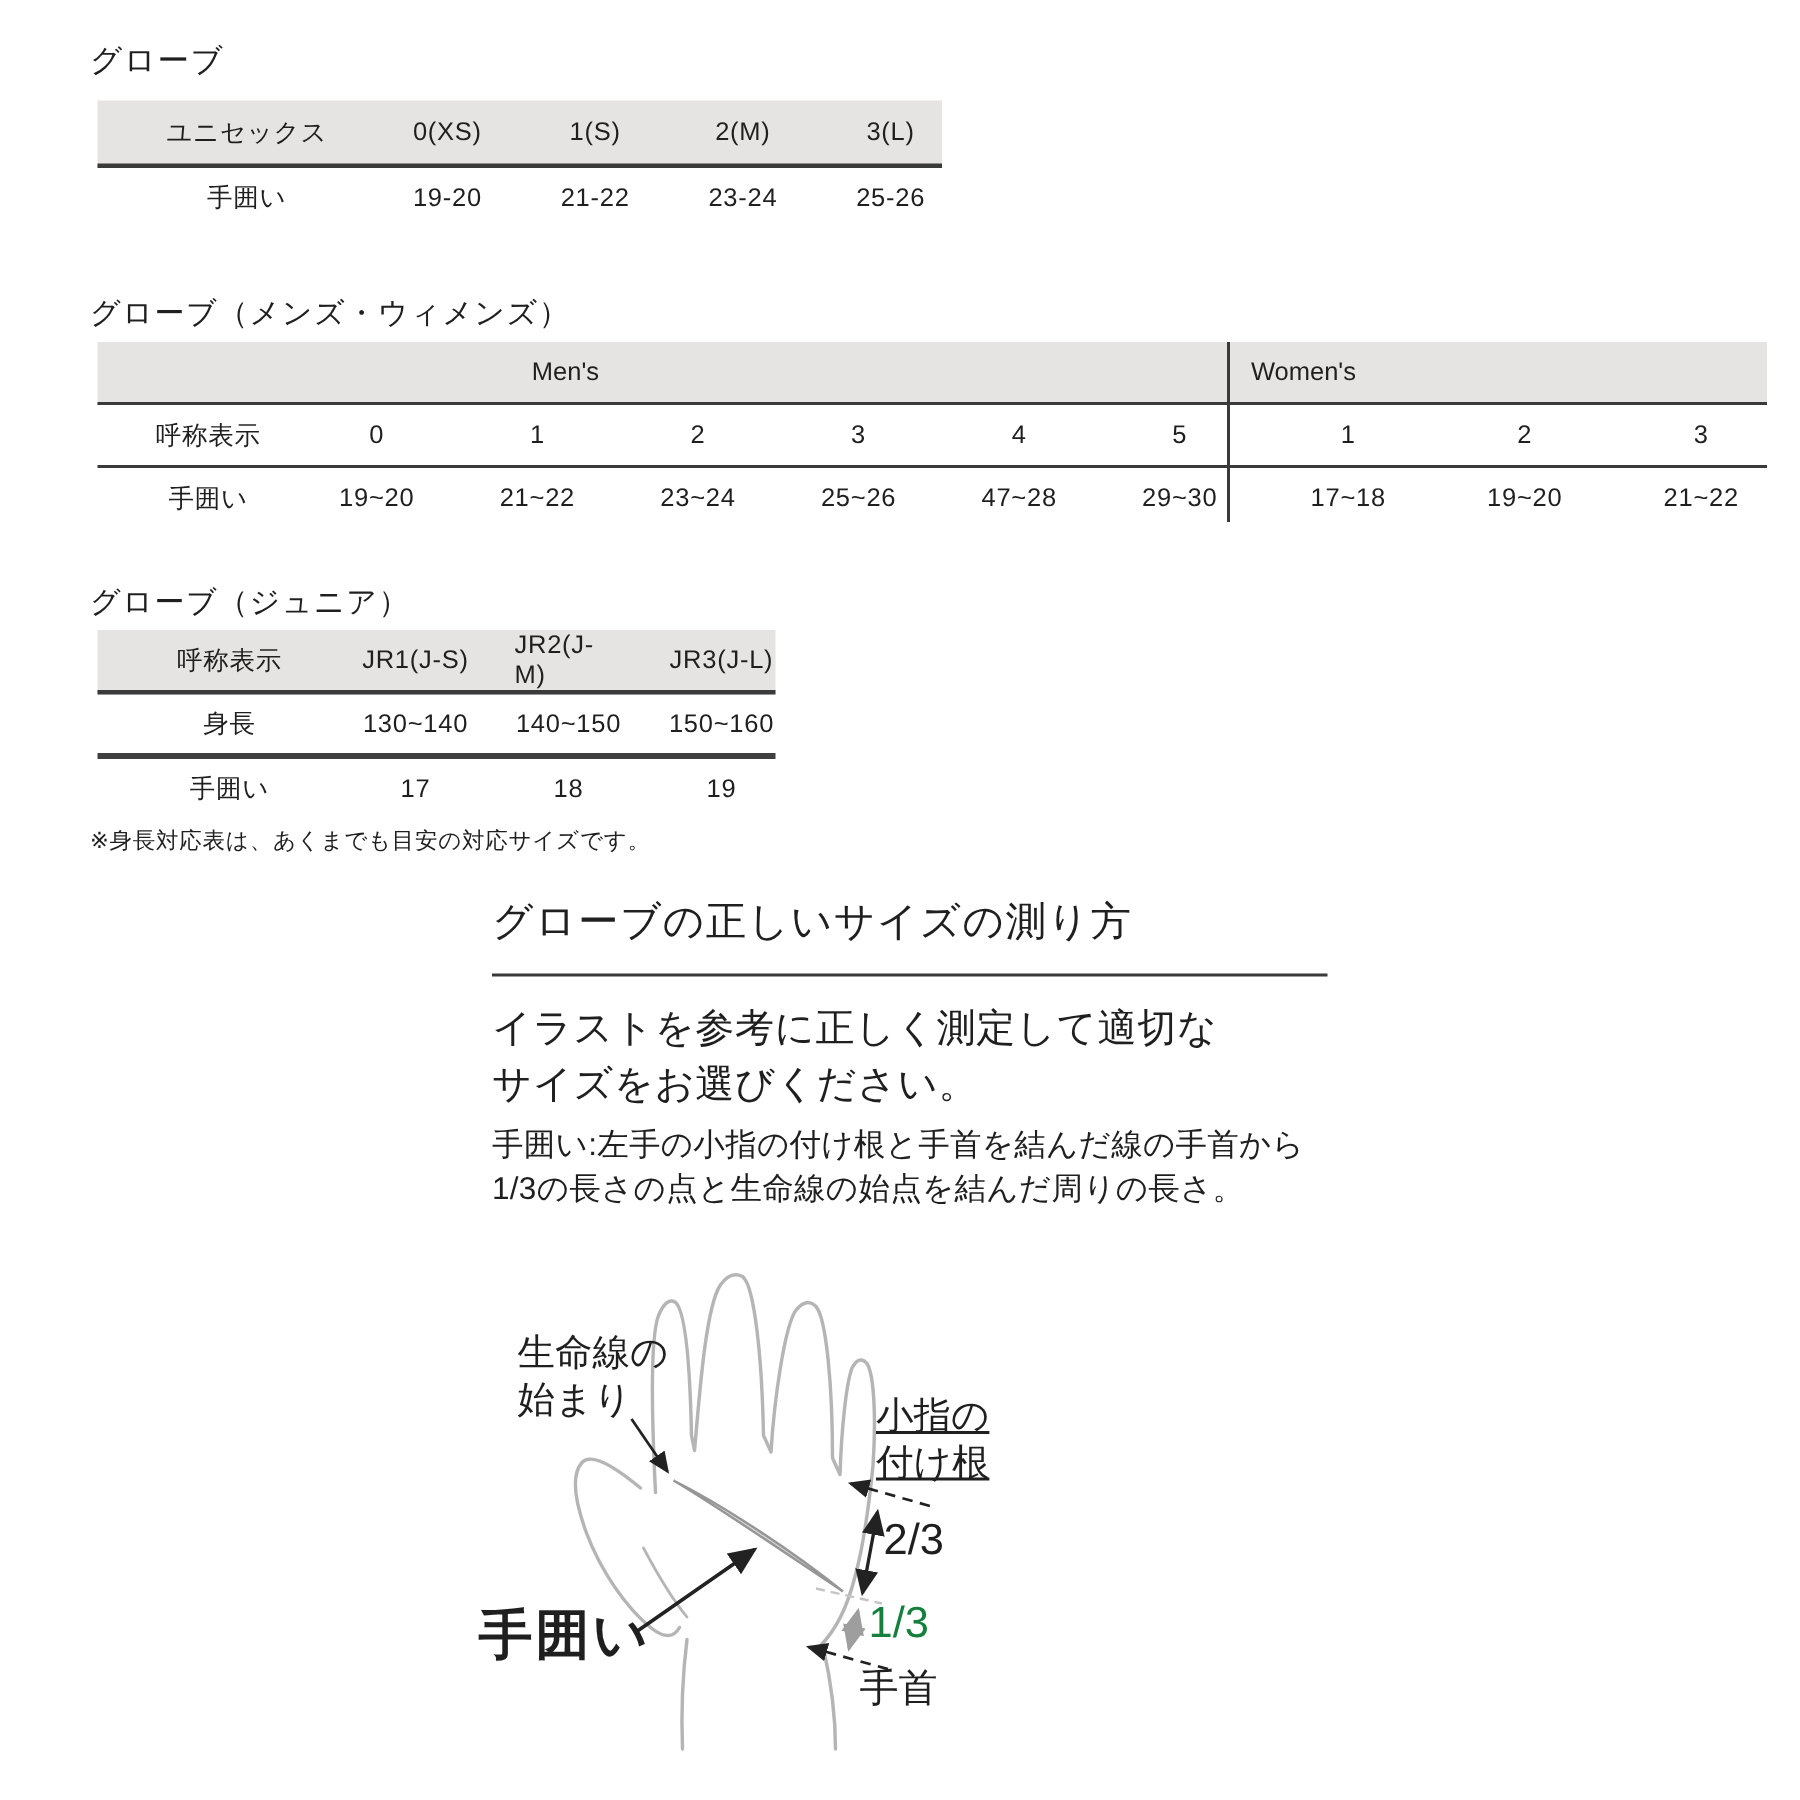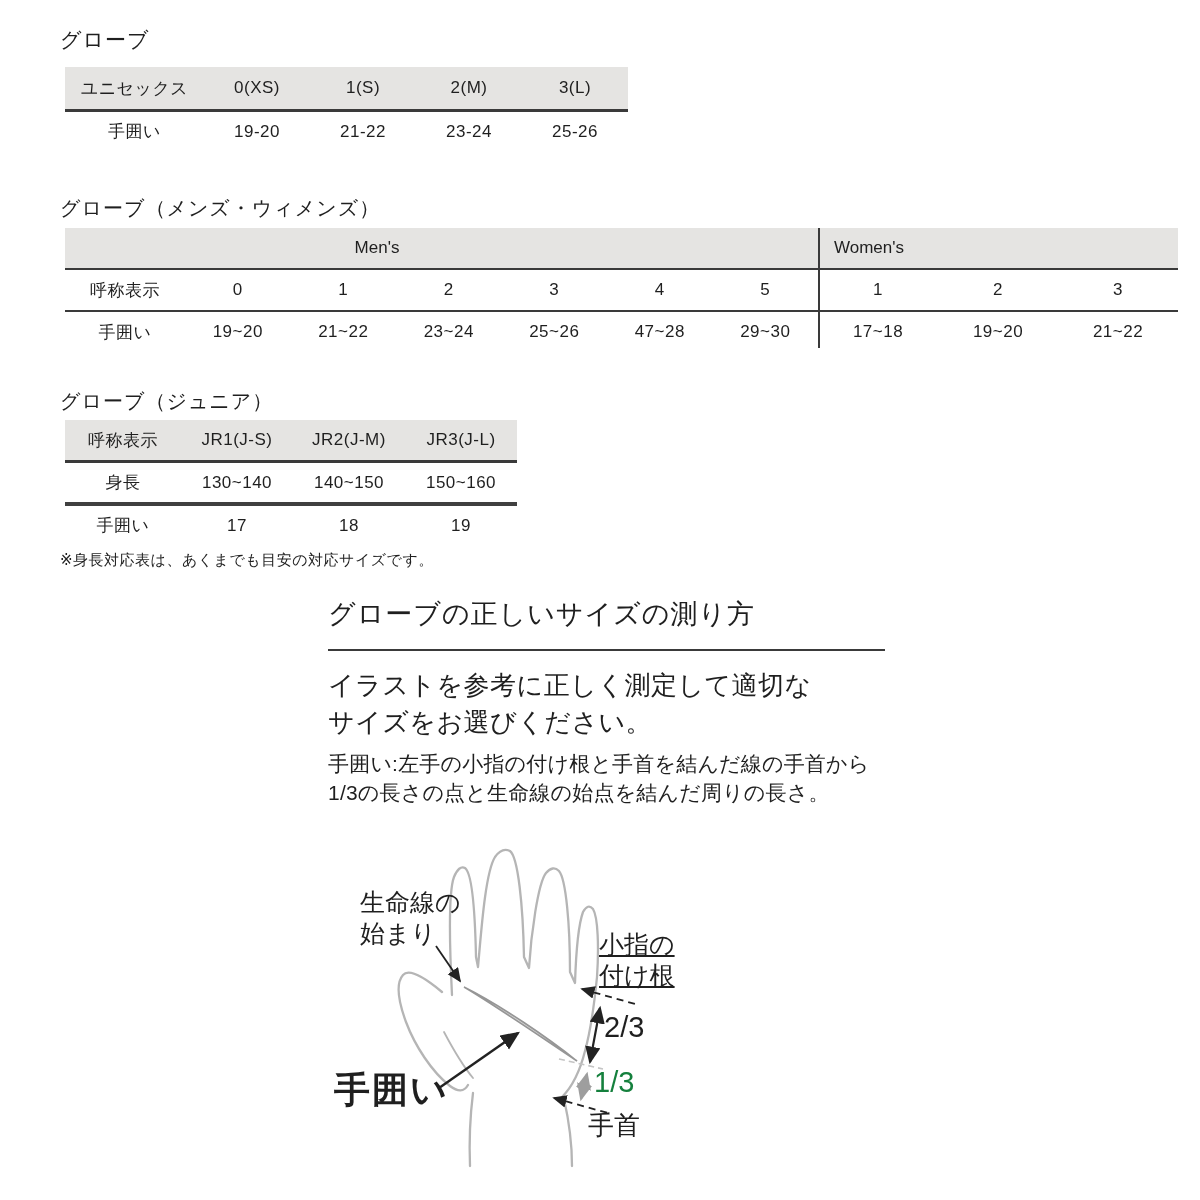--- a/index.html
+++ b/index.html
@@ -7,21 +7,21 @@
     width:1200px;height:1200px;position:relative;background:#ffffff;
     font-family:"Liberation Sans","DejaVu Sans",sans-serif;
     color:#1f1f1f;-webkit-font-smoothing:antialiased;
   }
   .abs{position:absolute;}
 
   
   .tbl-title{font-size:21px;font-weight:500;letter-spacing:1px;}
 
   
-  .cell{display:flex;align-items:center;justify-content:center;font-size:17px;letter-spacing:.5px;}
+  .cell{display:flex;align-items:center;justify-content:center;font-size:17px;letter-spacing:.5px;margin-left:30px;}
 
   
   .tbl1{left:65px;top:67px;width:563px;}
   .tbl1 .head{display:flex;height:42px;background:#e5e4e2;border-bottom:3px solid #3a3a3a;}
   .tbl1 .row{display:flex;height:39px;}
   .tbl1 .c0{width:139px;}
   .tbl1 .c{flex:1;}
 
   
   .tbl2{left:65px;top:228px;width:1113px;}
@@ -45,21 +45,21 @@
 
   .note{left:60px;top:551px;font-size:15px;letter-spacing:.5px;}
 
   
   .guide-title{left:328px;top:596px;font-size:27px;font-weight:500;letter-spacing:1px;}
   .guide-rule{left:328px;top:649px;width:557px;height:2px;background:#3a3a3a;}
   .guide-p1{left:328px;top:667px;font-size:26px;line-height:37px;letter-spacing:.5px;}
   .guide-p2{left:328px;top:749px;font-size:21px;line-height:29px;letter-spacing:.2px;}
 
   
-  .illus{left:342px;top:835px;width:400px;height:340px;}
+  .illus{left:327px;top:835px;width:400px;height:340px;}
   .illus .lbl{position:absolute;white-space:nowrap;}
   .lbl-lifeline{left:18px;top:52px;font-size:25px;line-height:31px;}
   .lbl-pinky{left:257px;top:94px;font-size:25px;line-height:31px;text-decoration:underline;}
   .lbl-23{left:262px;top:176px;font-size:29px;font-weight:500;}
   .lbl-13{left:252px;top:231px;font-size:29px;font-weight:500;color:#15803d;}
   .lbl-tekakoi{left:-8px;top:231px;font-size:36px;font-weight:bold;letter-spacing:2px;}
   .lbl-wrist{left:246px;top:273px;font-size:26px;}
 </style>
 </head>
 <body>

